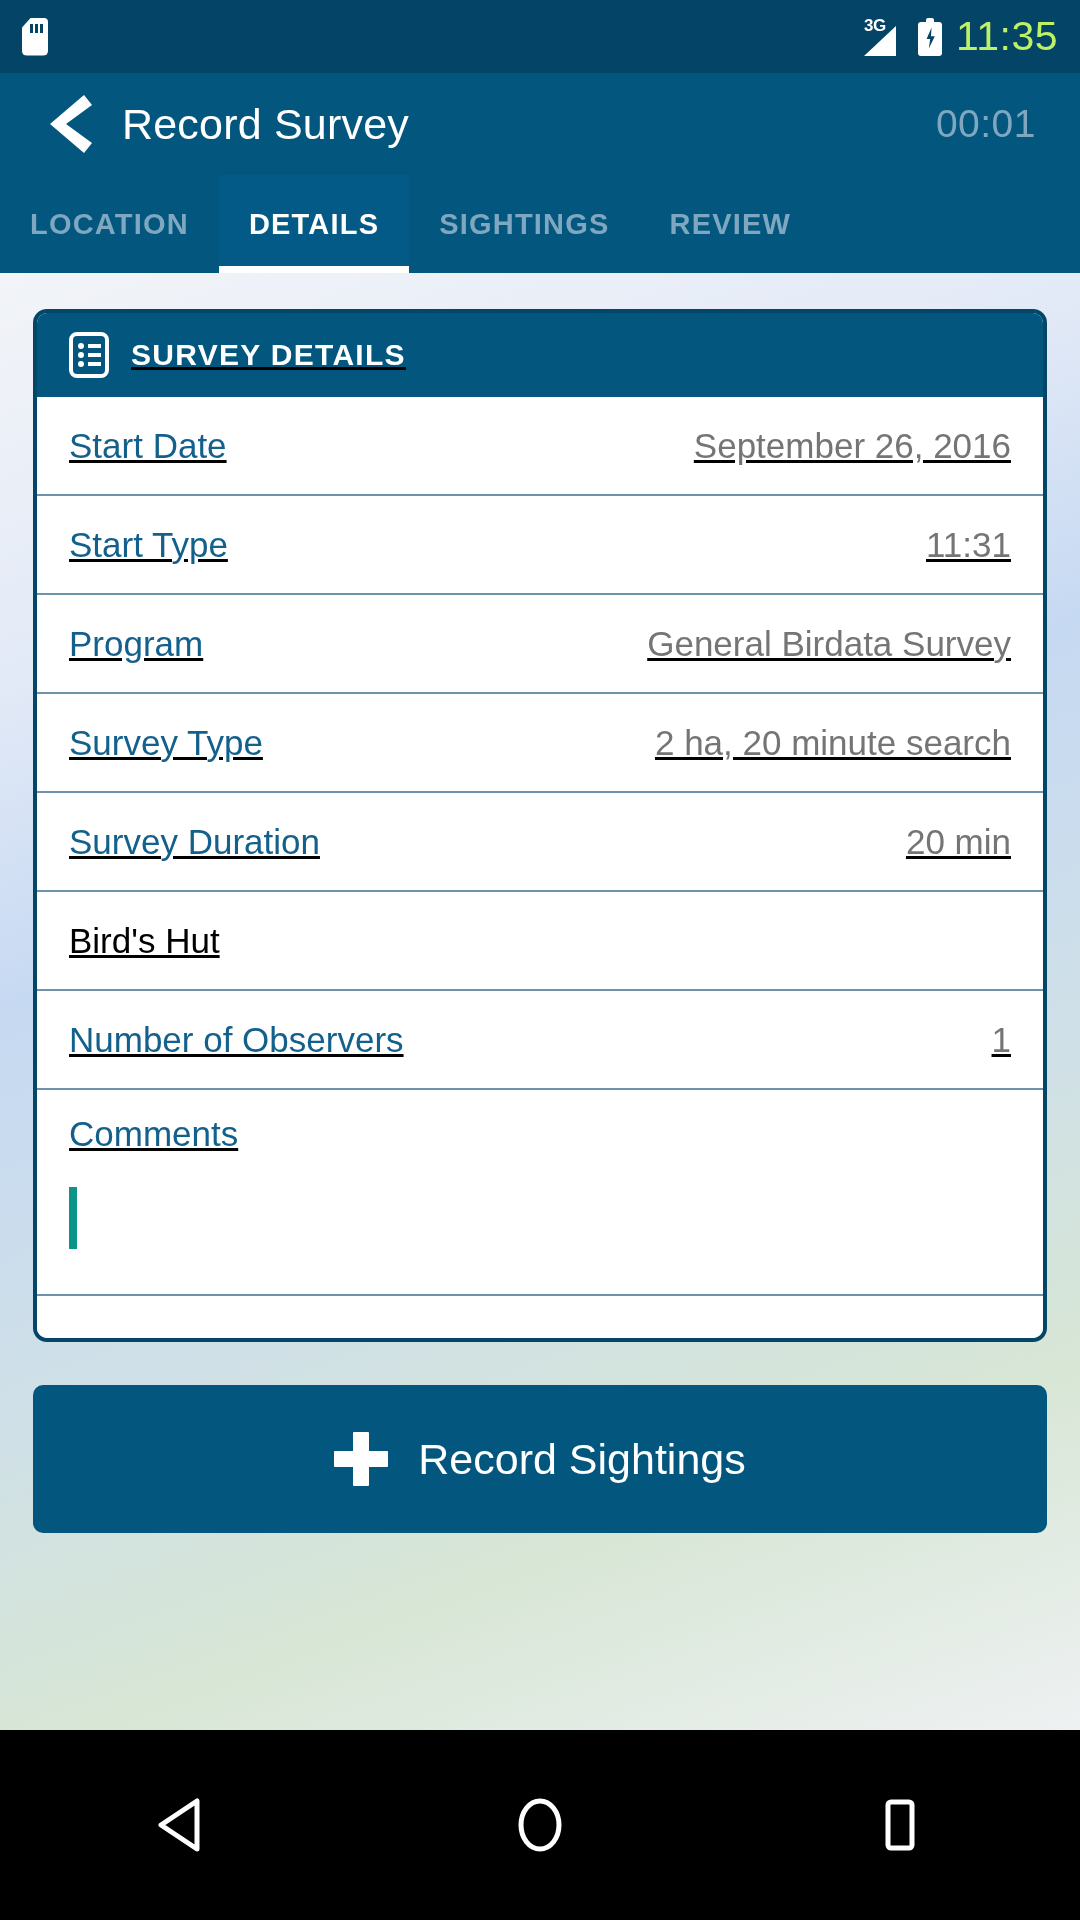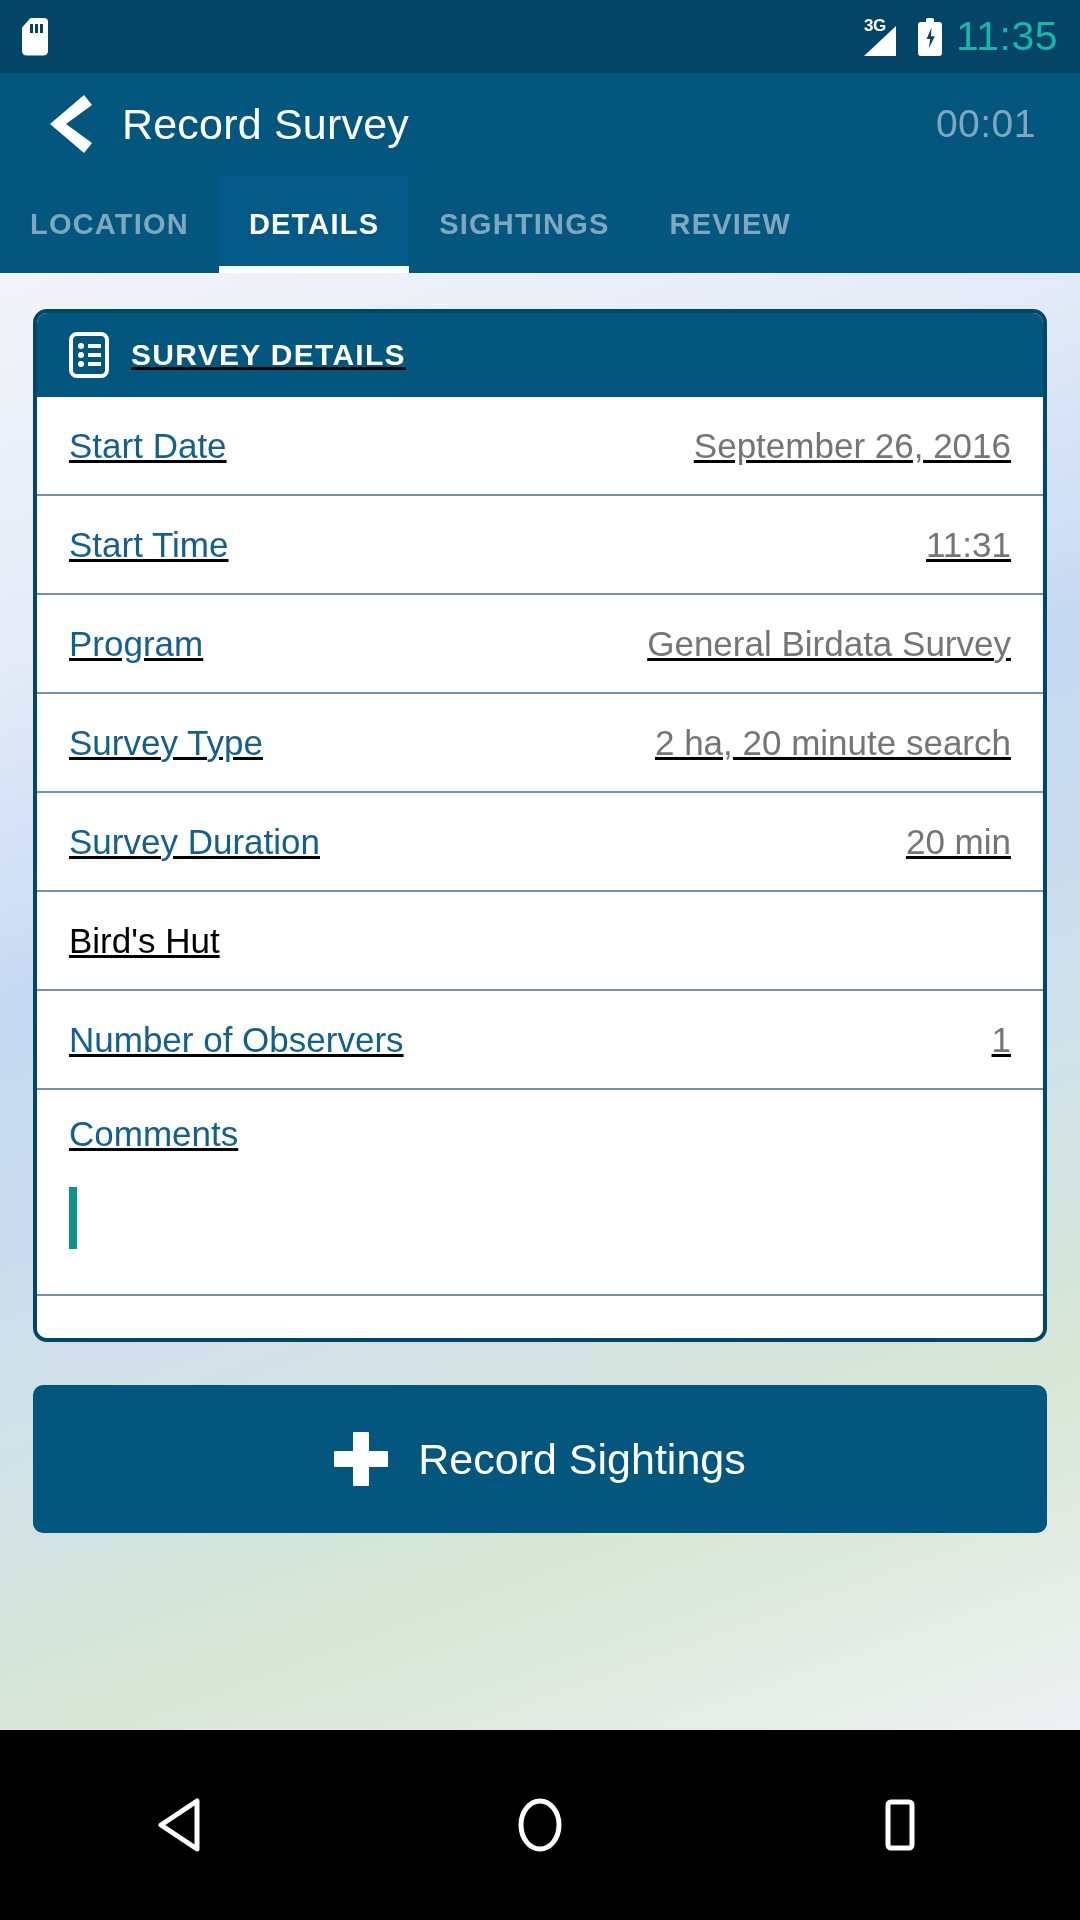--- a/index.html
+++ b/index.html
@@ -11,21 +11,21 @@
   }
   .phone { position:relative; width:1080px; height:1920px; }
 
   
   .statusbar{
     position:relative; height:73px; background:#034467;
     display:flex; align-items:center; padding:0 22px;
   }
   .sb-left{ display:flex; align-items:center; gap:14px; }
   .sb-right{ margin-left:auto; display:flex; align-items:center; gap:14px; }
-  .sb-time{ color:#14b8a6; font-size:41px; font-weight:400; letter-spacing:0.5px; line-height:1; }
+  .sb-time{ color:#bef264; font-size:41px; font-weight:400; letter-spacing:0.5px; line-height:1; }
   .sd-icon{ width:26px; height:38px; position:relative; }
   .sd-body{
     position:absolute; inset:0; background:#fff;
     border-radius:4px 4px 5px 5px;
     clip-path: polygon(0 10px, 9px 0, 100% 0, 100% 100%, 0 100%);
   }
   .sd-lines{ position:absolute; top:6px; left:8px; display:flex; gap:2.5px; }
   .sd-lines i{ display:block; width:2.5px; height:9px; background:#034467; }
   .sig{ position:relative; width:40px; height:38px; }
   .sig-tri{
@@ -222,21 +222,21 @@
         </span>
         <span class="card-header-title">SURVEY DETAILS</span>
       </div>
 
       <div class="row">
         <span class="row-label">Start Date</span>
         <span class="row-value">September 26, 2016</span>
       </div>
 
       <div class="row">
-        <span class="row-label">Start Time</span>
+        <span class="row-label">Start Type</span>
         <span class="row-value">11:31</span>
       </div>
 
       <div class="row">
         <span class="row-label">Program</span>
         <span class="row-value">General Birdata Survey</span>
       </div>
 
       <div class="row">
         <span class="row-label">Survey Type</span>

